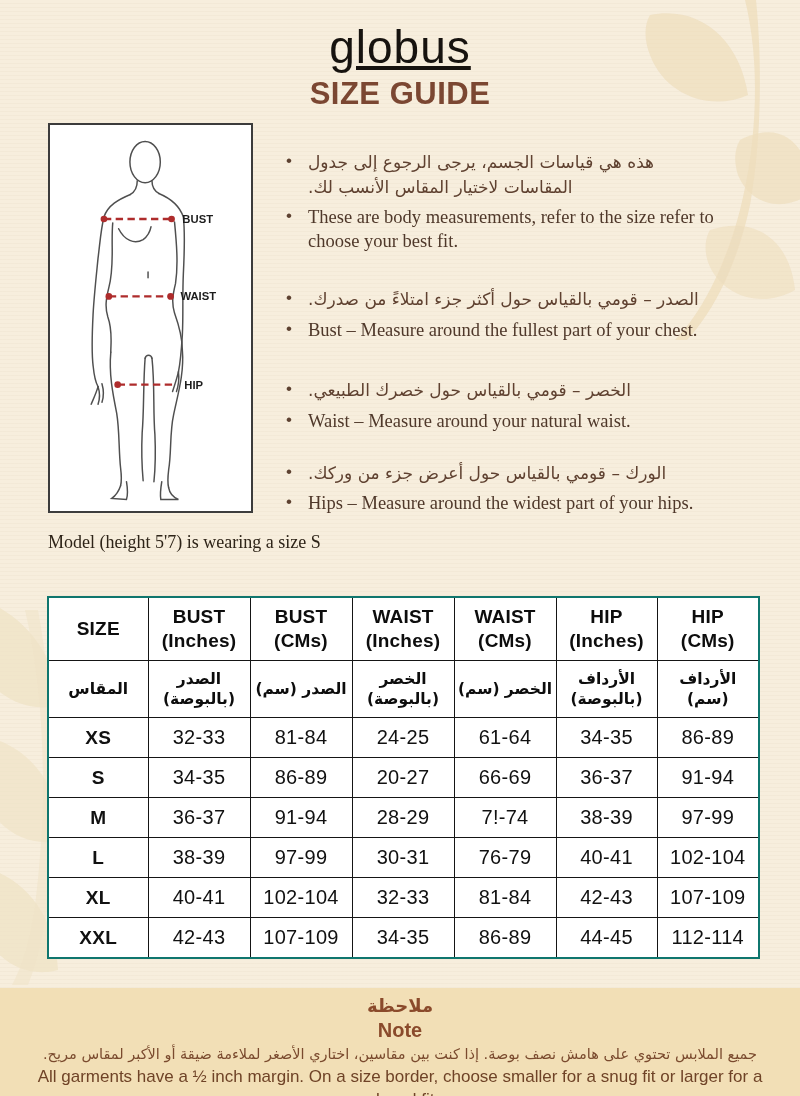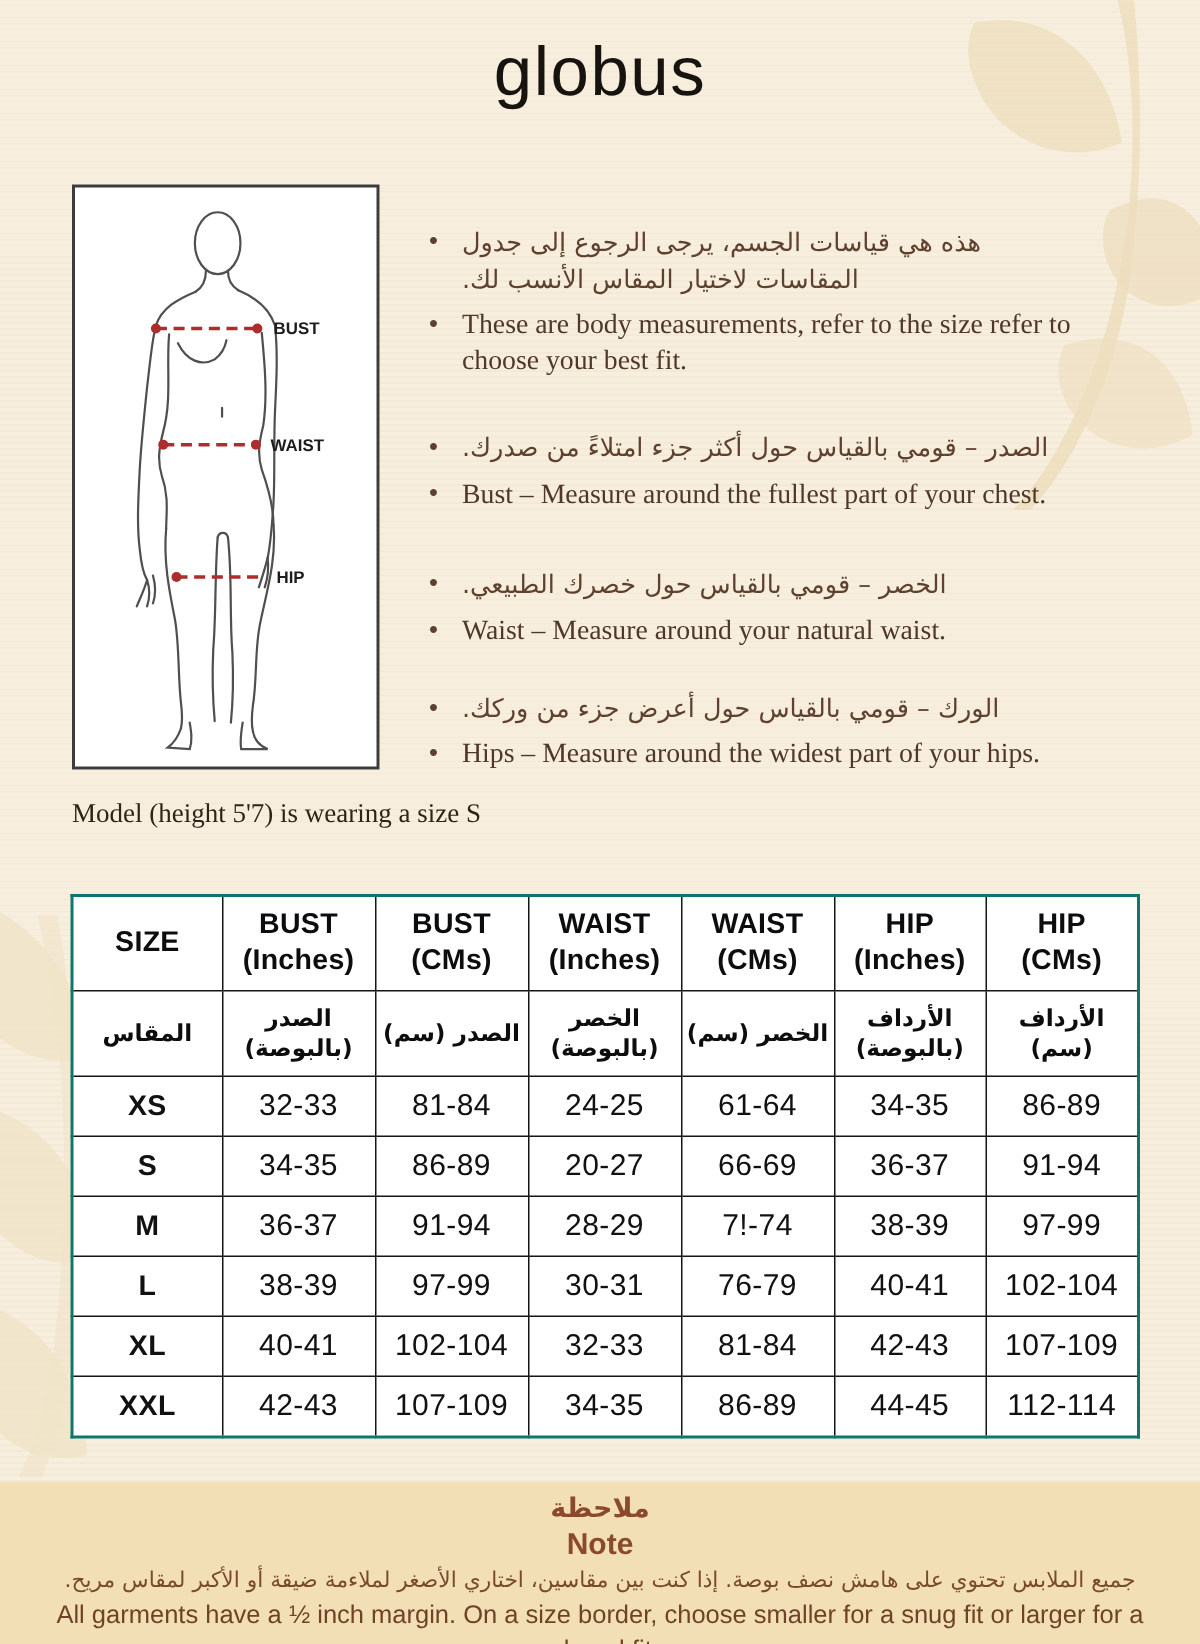--- a/index.html
+++ b/index.html
@@ -6,21 +6,21 @@
   html,body{margin:0;padding:0;}
   .page{position:relative;width:800px;height:1096px;background:#f7eedd;overflow:hidden;
         font-family:"Liberation Sans",sans-serif;}
   .page::before{content:"";position:absolute;inset:0;
         background:repeating-linear-gradient(0deg,rgba(120,90,40,.03) 0 1px,transparent 1px 4px);
         pointer-events:none;}
   .decor{position:absolute;pointer-events:none;}
 
   
   .logo{position:absolute;top:20px;left:0;width:100%;text-align:center;
-        font-size:46px;font-weight:400;letter-spacing:1px;color:#17130f;}
+        font-size:46px;font-weight:400;letter-spacing:1px;color:#17130f;text-decoration:underline;}
   .page-title{position:absolute;top:76px;left:0;width:100%;text-align:center;
         font-size:31px;font-weight:700;letter-spacing:.5px;color:#7b4732;}
 
   
   .figure-box{position:absolute;left:48px;top:123px;width:205px;height:390px;
         background:#ffffff;border:2px solid #3c3c3c;box-sizing:border-box;}
   .figure-box svg{display:block;width:100%;height:100%;}
 
   
   .instructions{position:absolute;left:286px;top:150px;width:434px;margin:0;padding:0;list-style:none;}
@@ -81,20 +81,21 @@
   <svg class="decor" style="left:0;top:555px;width:110px;height:430px;" viewBox="0 0 110 430">
     <g fill="#efe2c4" opacity="0.9">
       <path d="M-30,40 C20,55 55,95 60,150 C20,160 -15,135 -30,95 Z" opacity="0.8"></path>
       <path d="M-20,180 C30,190 60,230 62,285 C25,295 -10,270 -22,230 Z" opacity="0.7"></path>
       <path d="M-25,310 C25,320 55,360 58,415 C20,425 -12,400 -24,360 Z" opacity="0.8"></path>
       <path d="M25,55 C45,140 48,250 35,350 C30,385 22,412 12,430 L28,430 C40,400 48,360 52,310 C58,230 52,130 38,55 Z" opacity="0.55"></path>
     </g>
   </svg>
 
   <div class="logo">globus</div>
+  <div class="page-title">SIZE GUIDE</div>
 
   <div class="figure-box">
     <svg viewBox="0 0 205 390">
       <g stroke="#4f4f4f" stroke-width="1.5" fill="none" stroke-linecap="round">
         <ellipse cx="97" cy="36" rx="15.5" ry="21"></ellipse>
         <path d="M89,55 C89,62 87,66 82,69"></path>
         <path d="M104,55 C104,61 106,65 111,68"></path>
         <path d="M82,69 C70,74 59,80 55,92 C52,104 51,118 49,134 C47,154 45,172 44,190 C43,210 42,228 44,244 C45,254 46,260 49,265"></path>
         <path d="M49,265 C47,272 44,278 42,283"></path>
         <path d="M49,265 C51,271 51,277 49,283"></path>

